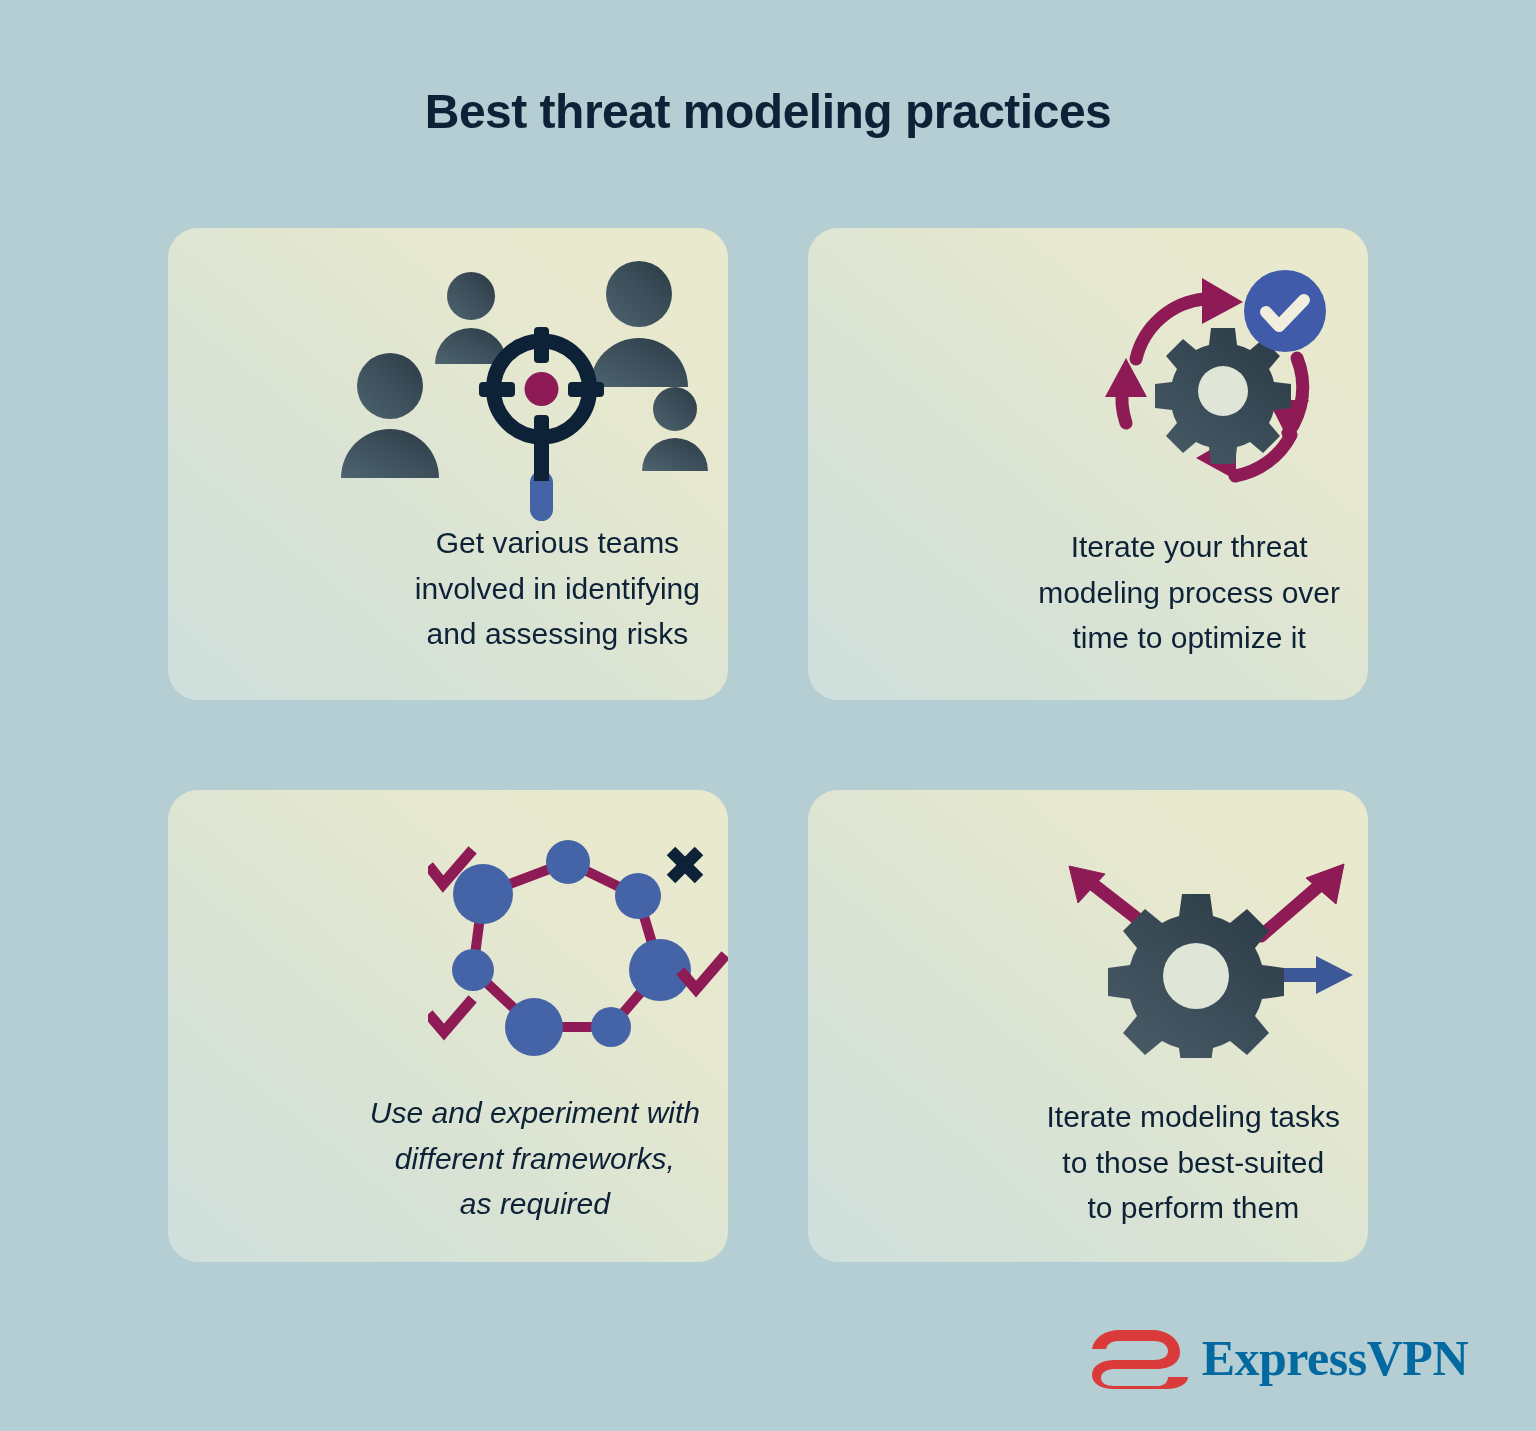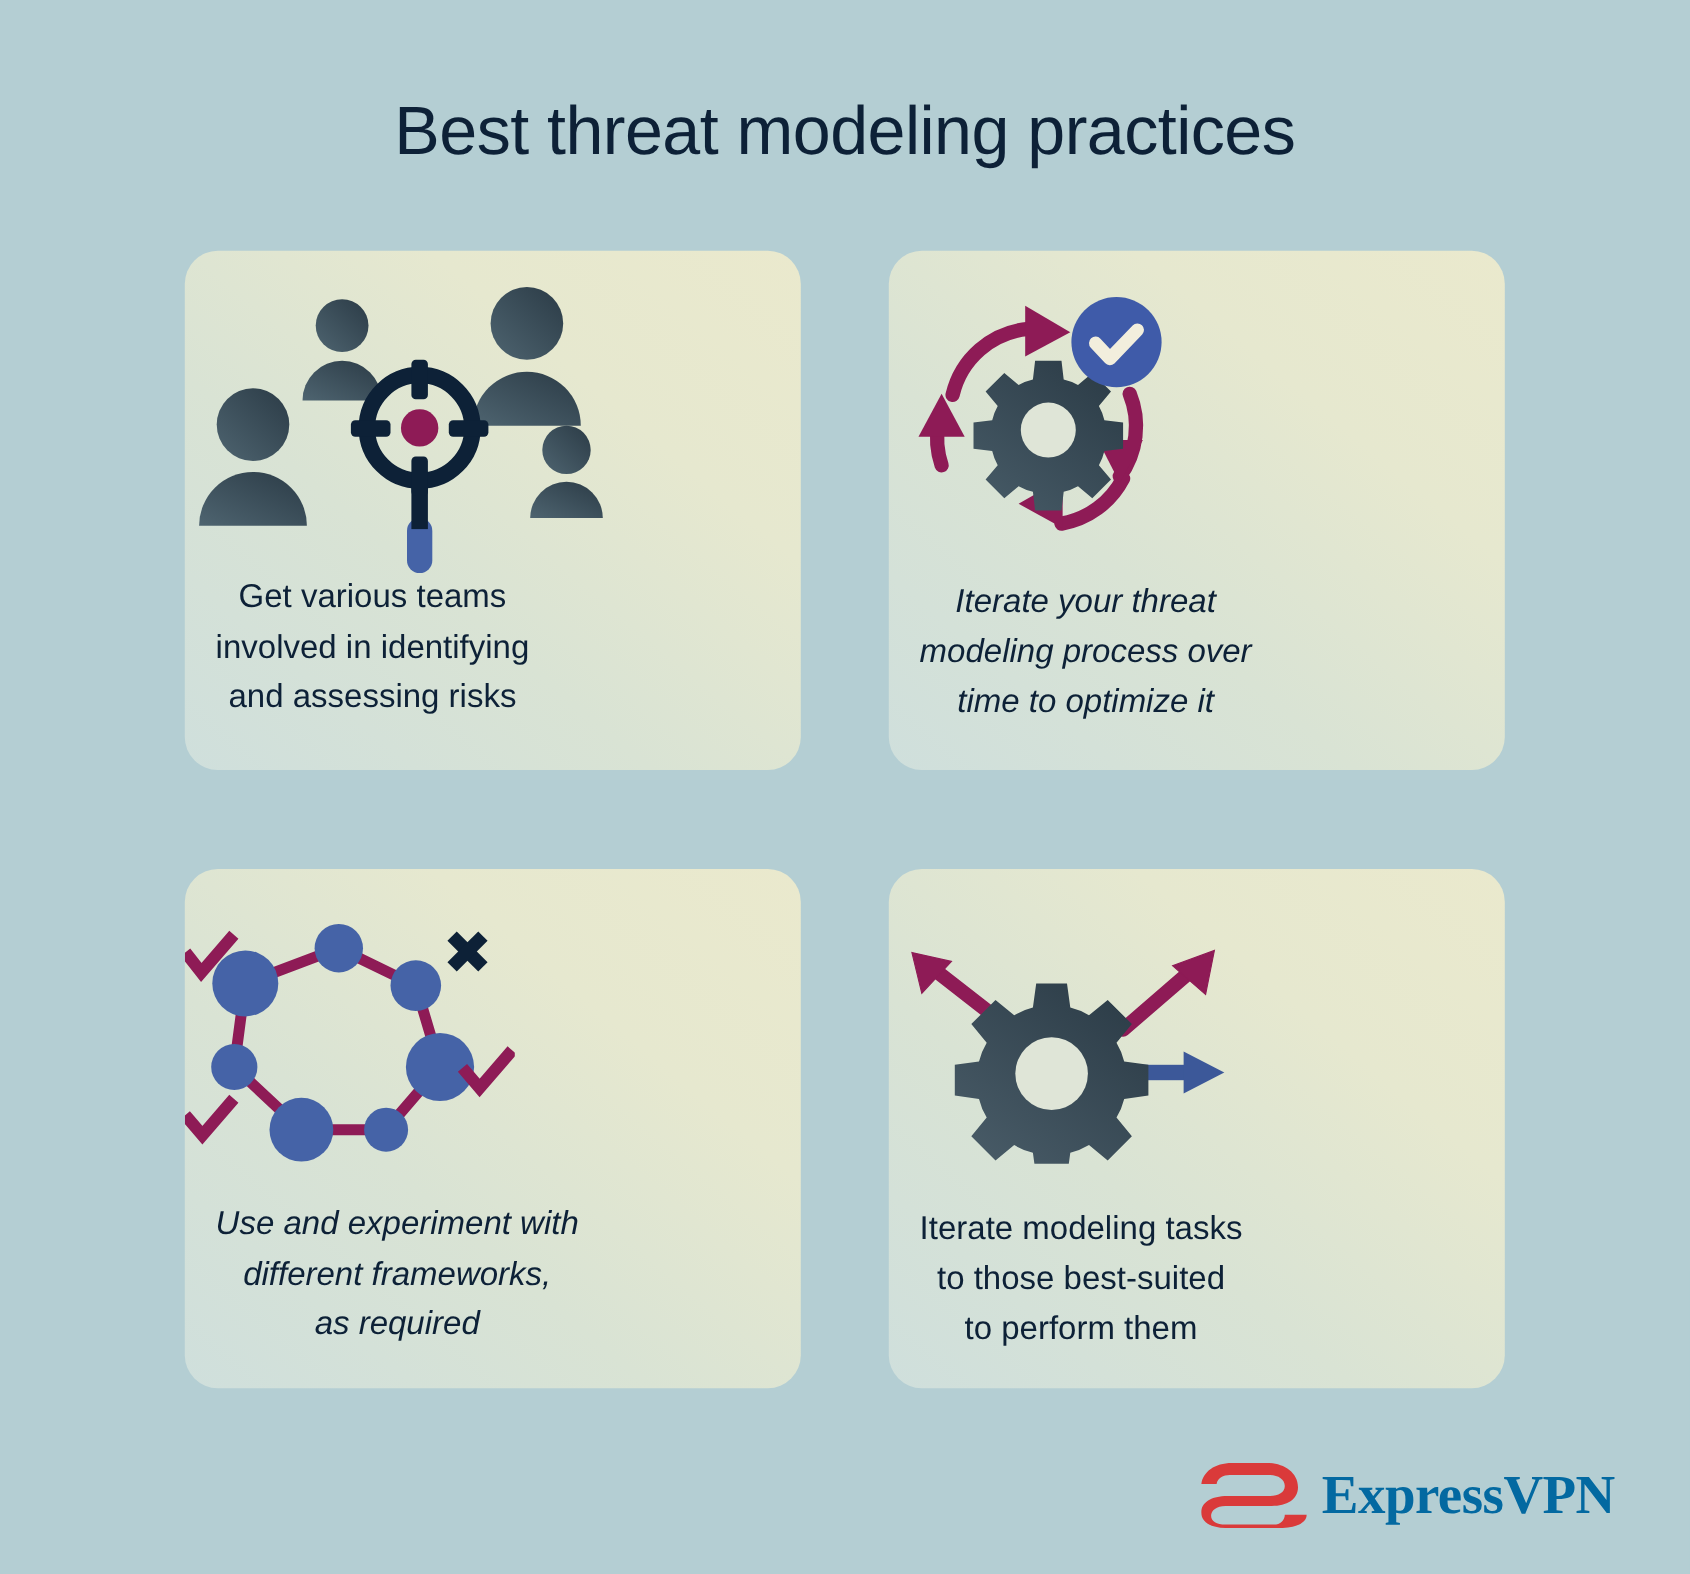--- a/index.html
+++ b/index.html
@@ -21,22 +21,22 @@
     position: relative;
     box-sizing: border-box;
   }
 
   .page-title {
     position: absolute;
     top: 86px;
     left: 0;
     width: 1536px;
     text-align: center;
-    font-size: 62px;
-    font-weight: normal;
+    font-size: 48px;
+    font-weight: bold;
     color: #0d2137;
     letter-spacing: -0.5px;
     line-height: 1.1;
   }
 
   .cards-grid {
     position: absolute;
     top: 228px;
     left: 168px;
     width: 1200px;
@@ -45,21 +45,21 @@
     grid-template-rows: 472px 472px;
     column-gap: 80px;
     row-gap: 90px;
   }
 
   .card {
     border-radius: 30px;
     background: linear-gradient(to top right, #cfdfdc 0%, #d9e3d4 38%, #e6e8cf 70%, #eae9cd 100%);
     display: flex;
     flex-direction: column;
-    align-items: flex-start;
+    align-items: flex-end;
     justify-content: flex-start;
     position: relative;
     overflow: hidden;
   }
 
   .card-icon {
     margin-top: 18px;
     height: 280px;
     display: flex;
     align-items: center;
@@ -72,21 +72,21 @@
   .card-caption {
     font-size: 30px;
     line-height: 1.52;
     color: #0d2137;
     text-align: center;
     font-weight: 500;
     padding: 0 28px;
     white-space: pre-line;
   }
   .card-1 .card-caption { margin-top: -6px; }
-  .card-2 .card-caption { margin-top: 2px; font-style: italic; }
+  .card-2 .card-caption { margin-top: 2px; }
   .card-3 .card-caption { margin-top: 16px; font-style: italic; }
   .card-4 .card-caption { margin-top: 20px; }
 
   .brand-logo {
     position: absolute;
     right: 68px;
     bottom: 42px;
     display: flex;
     align-items: center;
     gap: 14px;

